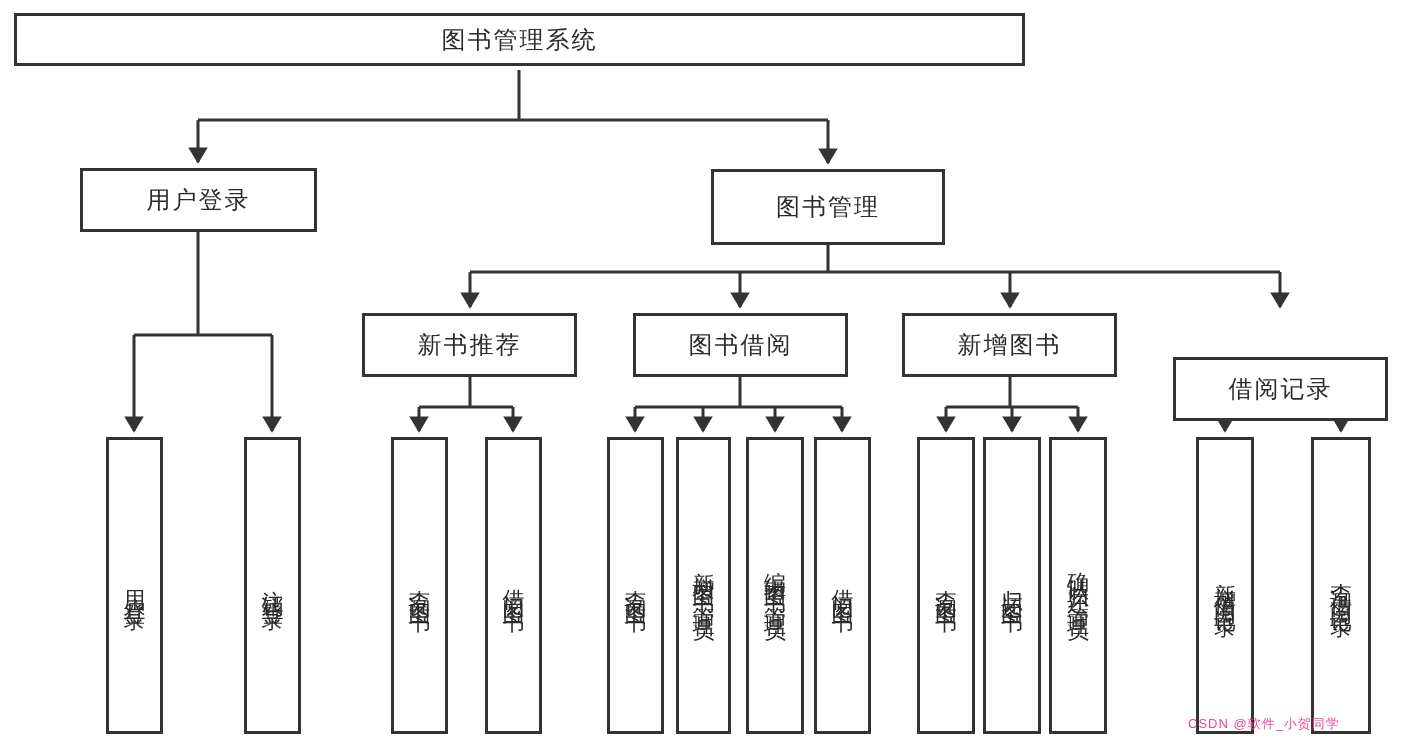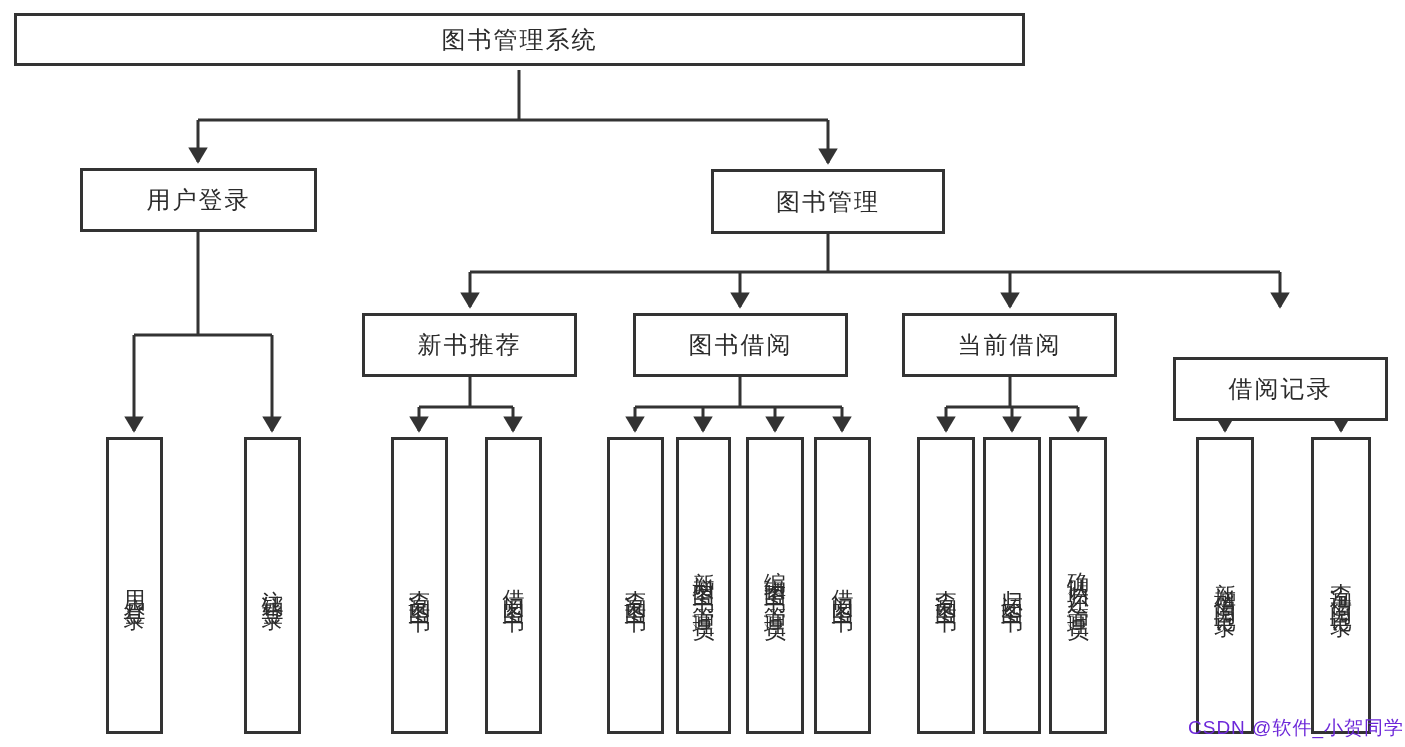--- a/index.html
+++ b/index.html
@@ -18,21 +18,21 @@
     background:#ffffff;
     display:flex;align-items:center;justify-content:center;
     color:#2b2b2b;
     font-size:24px;
     letter-spacing:2px;
     z-index:2;
   }
   
   .root{left:14px;top:13px;width:1011px;height:53px;}
   .lvl2-a{left:80px;top:168px;width:237px;height:64px;}
-  .lvl2-b{left:711px;top:169px;width:234px;height:65px;}
+  .lvl2-b{left:711px;top:169px;width:234px;height:76px;}
   .lvl3{top:313px;width:215px;height:64px;}
   .l3-1{left:362px;}
   .l3-2{left:633px;}
   .l3-3{left:902px;}
   .l3-4{left:1173px;margin-top:44px;}
   
   .leaf{top:437px;height:297px;width:57px;font-size:22px;letter-spacing:0;}
   .leaf .vtext{
     writing-mode:vertical-rl;
     text-orientation:mixed;
@@ -49,22 +49,22 @@
   .lf-7{left:746px;width:58px;}
   .lf-8{left:814px;}
   .lf-9{left:917px;width:58px;}
   .lf-10{left:983px;width:58px;}
   .lf-11{left:1049px;width:58px;}
   .lf-12{left:1196px;width:58px;}
   .lf-13{left:1311px;width:60px;}
   .watermark{
     position:absolute;
     left:1188px;top:715px;
-    font-size:19px;
-    color:#6d28d9;
+    font-size:13px;
+    color:#ec4899;
     letter-spacing:1px;
     z-index:5;
     white-space:nowrap;
   }
 </style>
 </head>
 <body>
 
 <div class="canvas">
 
@@ -120,21 +120,21 @@
     <span>图书管理</span>
   </div>
 
   <div class="node lvl3 l3-1">
     <span>新书推荐</span>
   </div>
   <div class="node lvl3 l3-2">
     <span>图书借阅</span>
   </div>
   <div class="node lvl3 l3-3">
-    <span>当前借阅</span>
+    <span>新增图书</span>
   </div>
   <div class="node lvl3 l3-4">
     <span>借阅记录</span>
   </div>
 
   <div class="node leaf lf-1">
     <span class="vtext">用户登录</span>
   </div>
   <div class="node leaf lf-2">
     <span class="vtext">注销登录</span>

